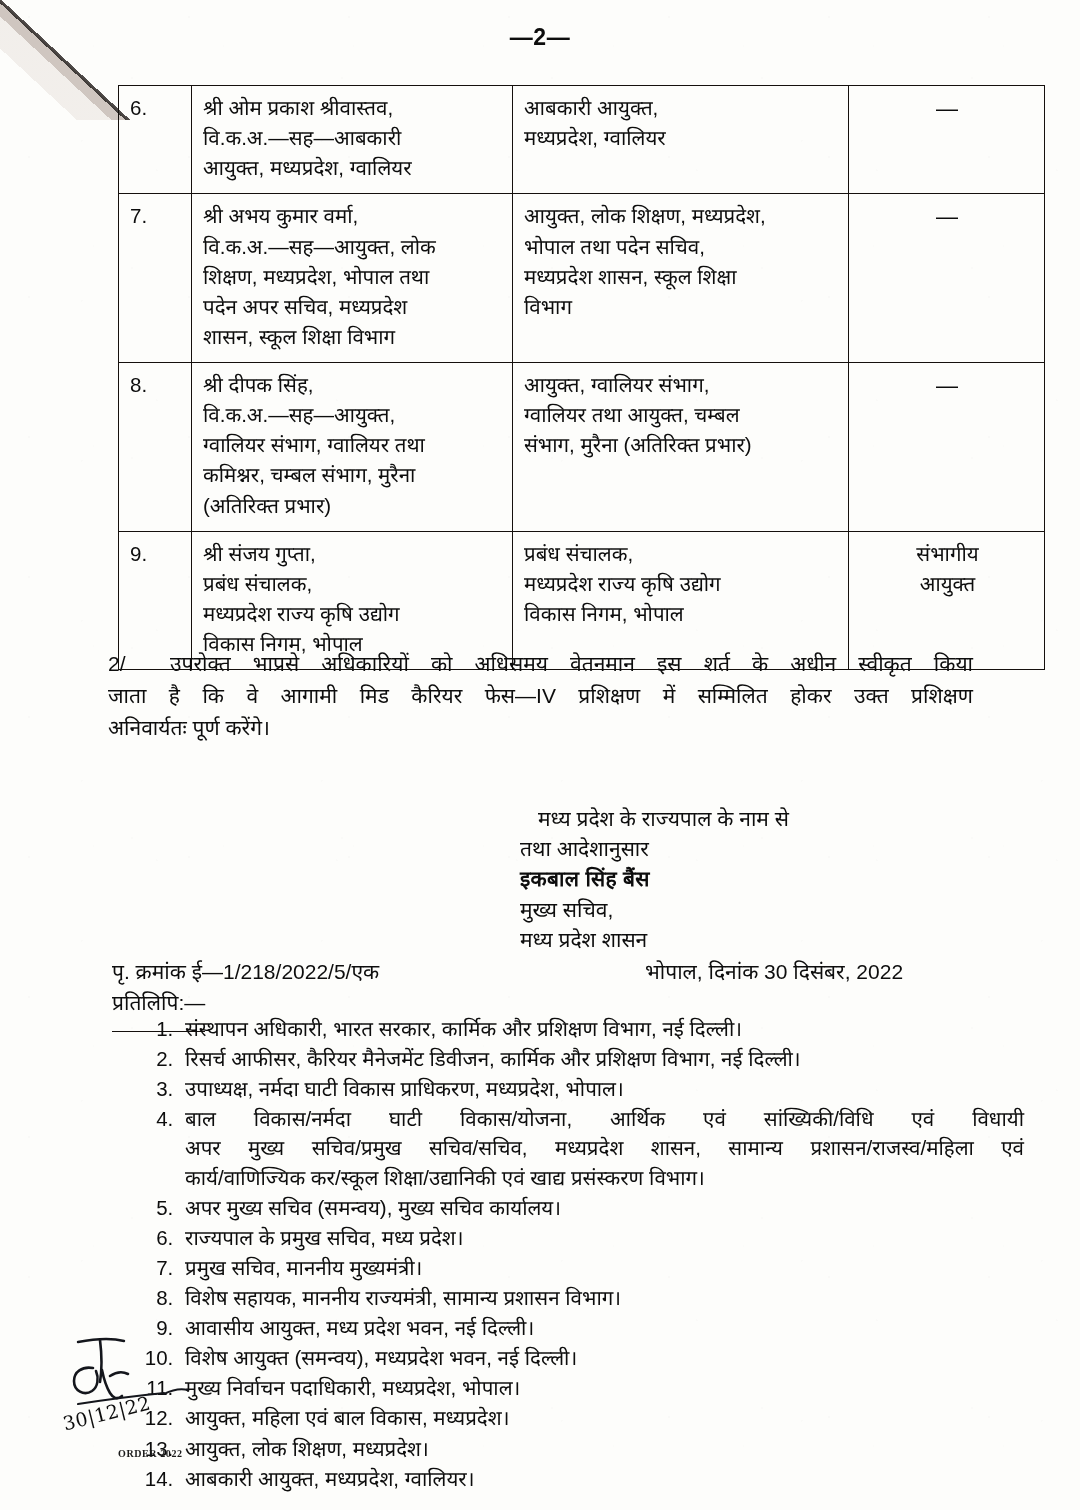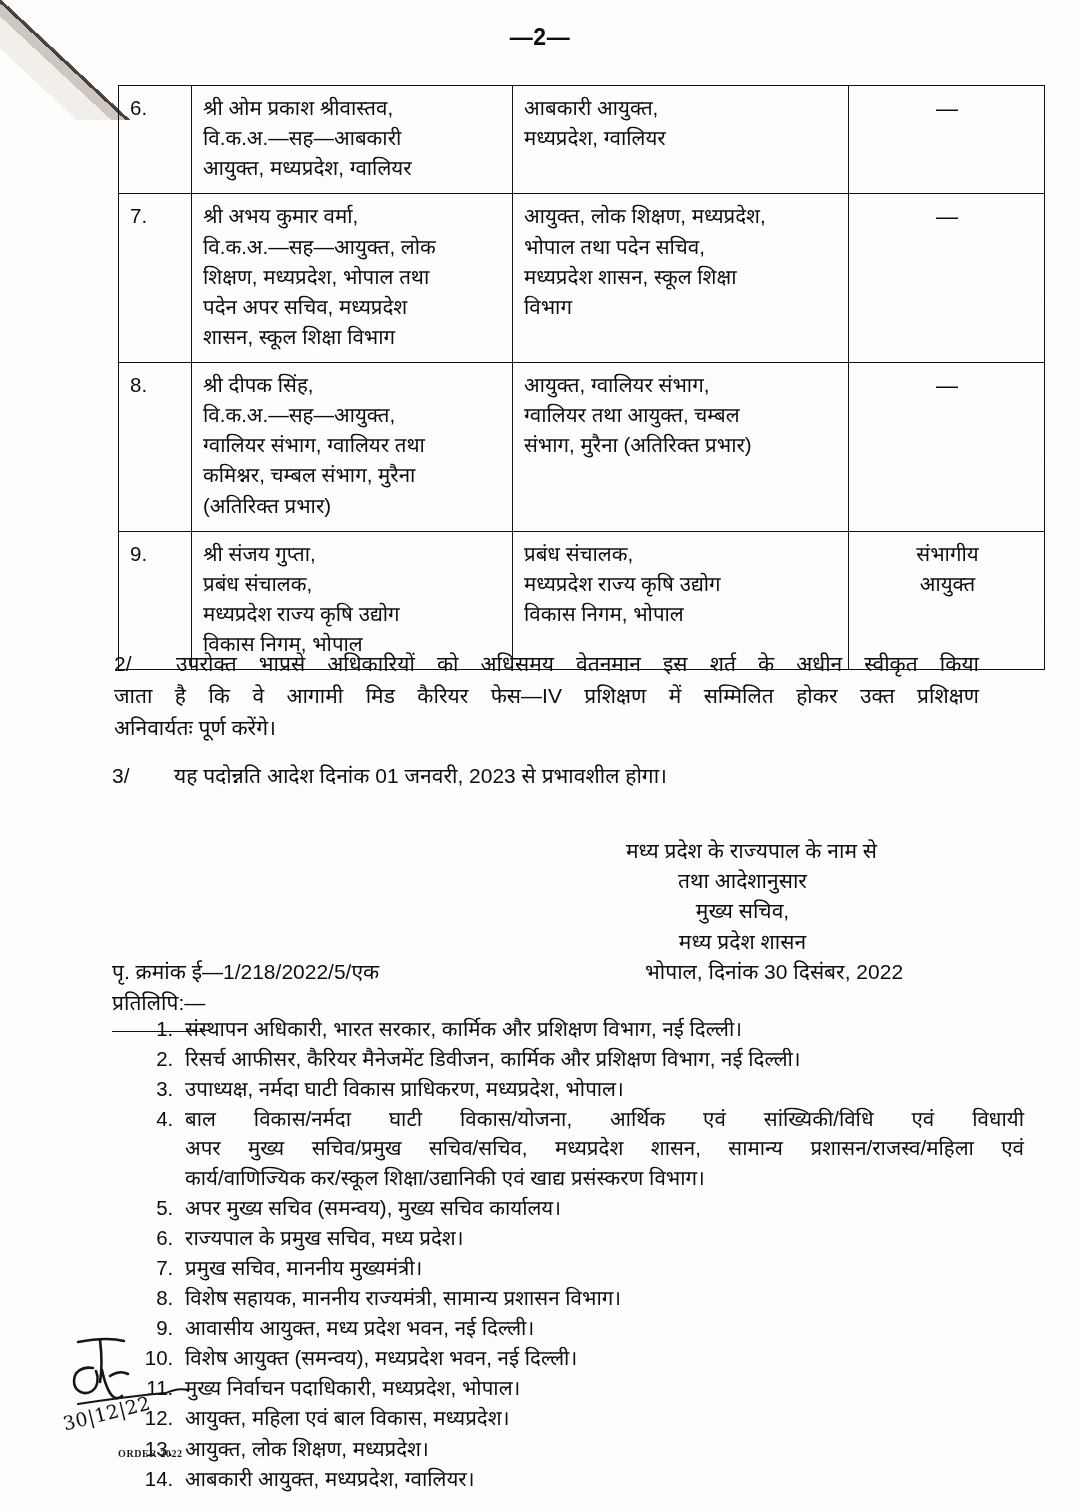--- a/index.html
+++ b/index.html
@@ -85,32 +85,32 @@
   .cell-line { display: block; white-space: nowrap; }
 
   
   .para {
     position: absolute;
     font-size: 21px;
     line-height: 1.52;
     text-align: justify;
   }
   .para .marker { display: inline-block; width: 62px; }
-  #para-2 { left: 114px; top: 648px; width: 865px; }
+  #para-2 { left: 108px; top: 648px; width: 865px; }
   #para-3 { left: 112px; top: 760px; width: 865px; }
   .para .pline { display: block; }
   .para .pline.j { text-align: justify; text-align-last: justify; }
 
   
   .sign-block {
     position: absolute;
     left: 520px;
-    top: 836px;
+    top: 804px;
     width: 445px;
-    text-align: center;
+    text-align: left;
     font-size: 21px;
     line-height: 1.44;
   }
   .sign-block .l1 { margin-left: 18px; }
   .sign-block .bold { font-weight: 700; letter-spacing: .3px; }
 
   
   .ref-no {
     position: absolute;
     left: 112px;
@@ -264,27 +264,25 @@
 
     </tbody>
   </table>
 
   <div class="para" id="para-2">
     <span class="pline j"><span class="marker">2/</span><span>उपरोक्त भाप्रसे अधिकारियों को अधिसमय वेतनमान इस शर्त के अधीन स्वीकृत किया</span></span>
     <span class="pline j">जाता है कि वे आगामी मिड कैरियर फेस—IV प्रशिक्षण में सम्मिलित होकर उक्त प्रशिक्षण</span>
     <span class="pline">अनिवार्यतः पूर्ण करेंगे।</span>
   </div>
 
-  <div class="para" id="para-3">
-    <span class="pline"><span class="marker">3/</span><span>यह पदोन्नति आदेश दिनांक 01 जनवरी, 2023 से प्रभावशील होगा।</span></span>
-  </div>
 
   <div class="sign-block">
     <div class="l1">मध्य प्रदेश के राज्यपाल के नाम से</div>
     <div>तथा आदेशानुसार</div>
+    <div class="bold">इकबाल सिंह बैंस</div>
     <div>मुख्य सचिव,</div>
     <div>मध्य प्रदेश शासन</div>
   </div>
 
   <div class="ref-no">पृ. क्रमांक ई—1/218/2022/5/एक</div>
   <div class="place-date">भोपाल, दिनांक 30 दिसंबर, 2022</div>
   <div class="copy-to">प्रतिलिपि:—</div>
 
   <ol class="copy-list">
     <li>संस्थापन अधिकारी, भारत सरकार, कार्मिक और प्रशिक्षण विभाग, नई दिल्ली।</li>

